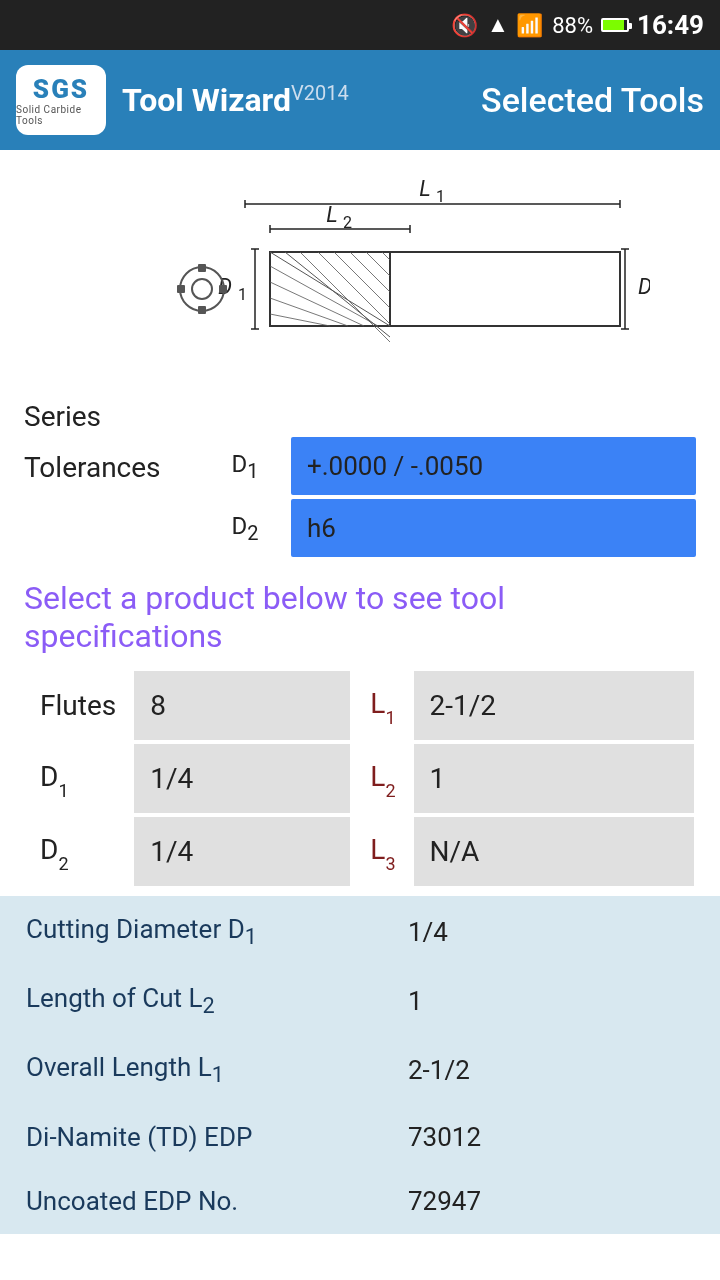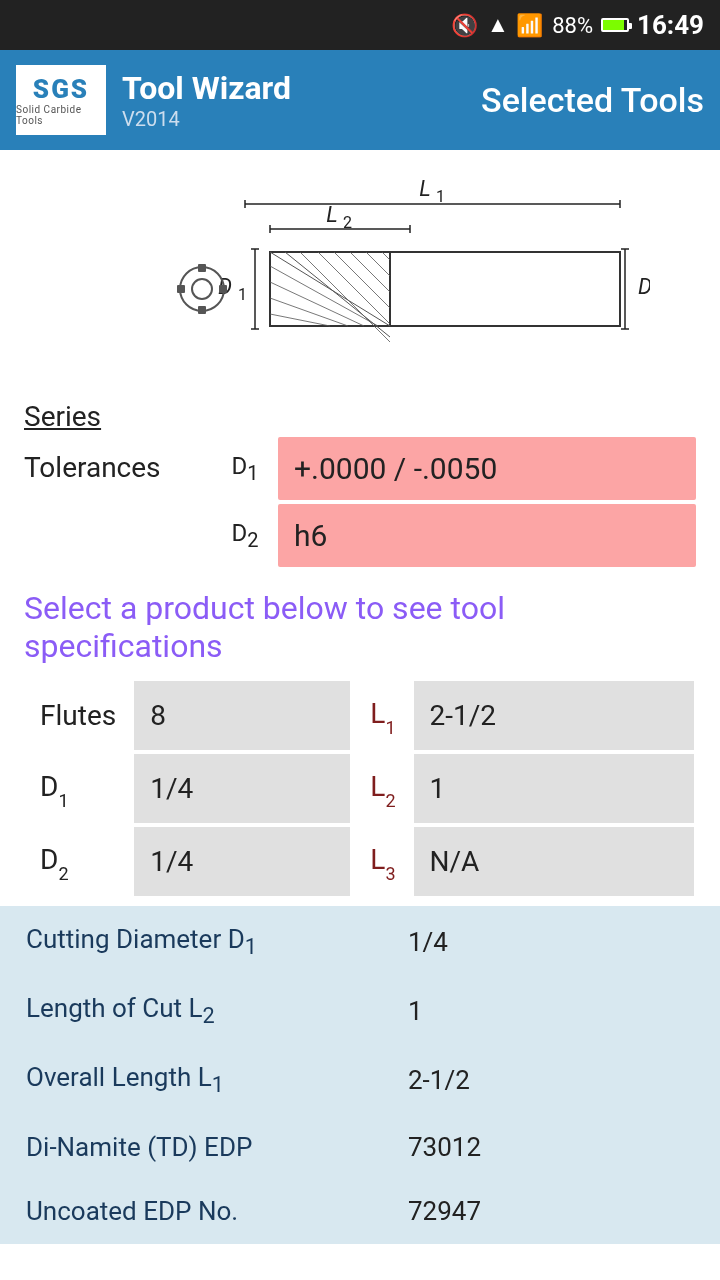--- a/index.html
+++ b/index.html
@@ -62,40 +62,40 @@
       background: #2980b9;
       display: flex;
       align-items: center;
       padding: 0 16px;
       gap: 16px;
     }
     .logo-box {
       width: 90px;
       height: 70px;
       background: #fff;
-      border-radius: 0;
+      border-radius: 12px;
       display: flex;
       flex-direction: column;
       align-items: center;
       justify-content: center;
     }
     .logo-text {
       font-size: 26px;
       font-weight: 900;
       color: #2980b9;
       letter-spacing: 2px;
     }
     .logo-sub {
       font-size: 10px;
       color: #555;
       letter-spacing: 0.5px;
     }
     .header-title-area {
       display: flex;
-      flex-direction: column;
+      flex-direction: row;
     }
     .header-app-name {
       color: #fff;
       font-size: 32px;
       font-weight: bold;
     }
     .header-version {
       color: #cde;
       font-size: 20px;
     }
@@ -130,21 +130,20 @@
     .spec-row {
       display: flex;
       align-items: center;
       margin-bottom: 4px;
     }
 
     .spec-label {
       width: 220px;
       color: #222;
       font-size: 28px;
-      text-decoration: underline;
     }
 
     .spec-value-box {
       flex: 1;
       background: #e8e8e8;
       padding: 14px 16px;
       font-size: 26px;
       color: #222;
       border-radius: 2px;
       margin-bottom: 4px;
@@ -174,25 +173,26 @@
       gap: 8px;
     }
     .tol-sub-label {
       width: 50px;
       color: #222;
       font-size: 24px;
       text-align: center;
     }
     .tol-value-box {
       flex: 1;
-      background: #fca5a5;
+      background: #3b82f6;
       padding: 14px 16px;
-      font-size: 30px;
+      font-size: 26px;
       color: #222;
       border-radius: 2px;
+      margin-left: 13px;
     }
 
     .select-hint {
       padding: 18px 24px 14px 24px;
       color: #8b5cf6;
       font-size: 32px;
     }
 
     
     .grid-table {

